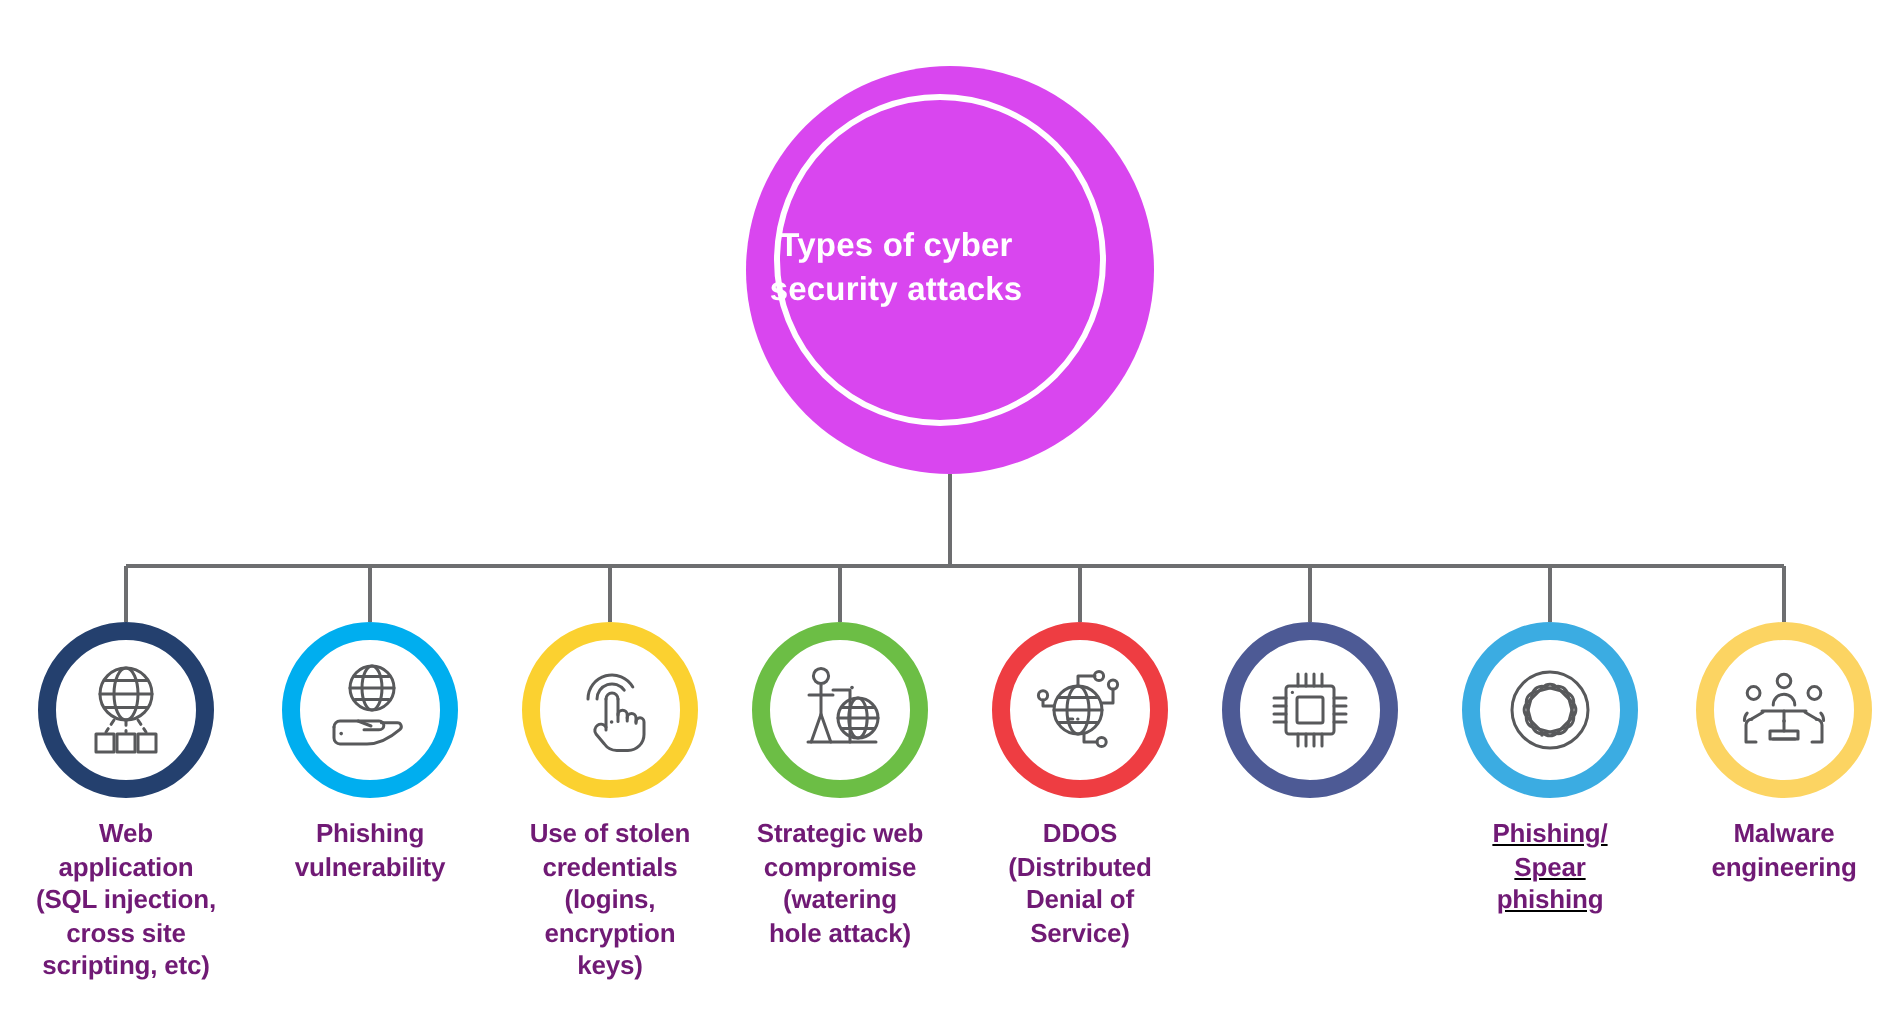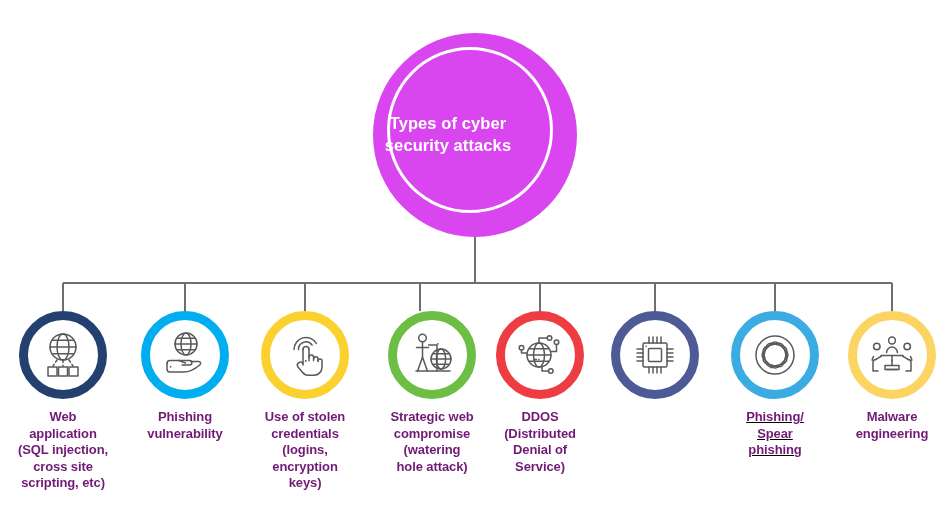--- a/index.html
+++ b/index.html
@@ -143,21 +143,21 @@
             <path d="M41 34c0-1.2.9-2.1 2-2.1s2 .9 2 2.1v6.2c0 4.4-3.6 8-8 8h-5.6c-2.5 0-4.8-1.2-6.2-3.2L21 40c-1-1.4-.7-3.3.7-4.3 1.3-.9 3-.7 4 .5l.3.4"></path>
             <circle cx="28.8" cy="34" r="0.9" fill="#58595b" stroke="none"></circle>
           </svg>
         </div>
         <div class="node-label">Use of stolen
 credentials
 (logins,
 encryption
 keys)</div>
       </div>
-      <div class="node" style="left: 380px;">
+      <div class="node" style="left: 368px;">
         <div class="ring" style="border-color: rgb(108, 190, 69);">
           <svg width="56" height="56" viewBox="0 0 56 56" fill="none" stroke="#58595b" stroke-width="1.5" stroke-linecap="round" stroke-linejoin="round">
             <circle cx="18.5" cy="11" r="3.8"></circle>
             <path d="M18.5 15.6v14.5"></path>
             <path d="M12.5 20.5h12"></path>
             <path d="M18.5 30.1 13.6 44M18.5 30.1 23.4 44"></path>
             <path d="M24.5 18h8.5v26"></path>
             <circle cx="34" cy="16.8" r="0.9" fill="#58595b" stroke="none"></circle>
             <circle cx="37" cy="32" r="10"></circle>
             <ellipse cx="37" cy="32" rx="4.6" ry="10"></ellipse>

